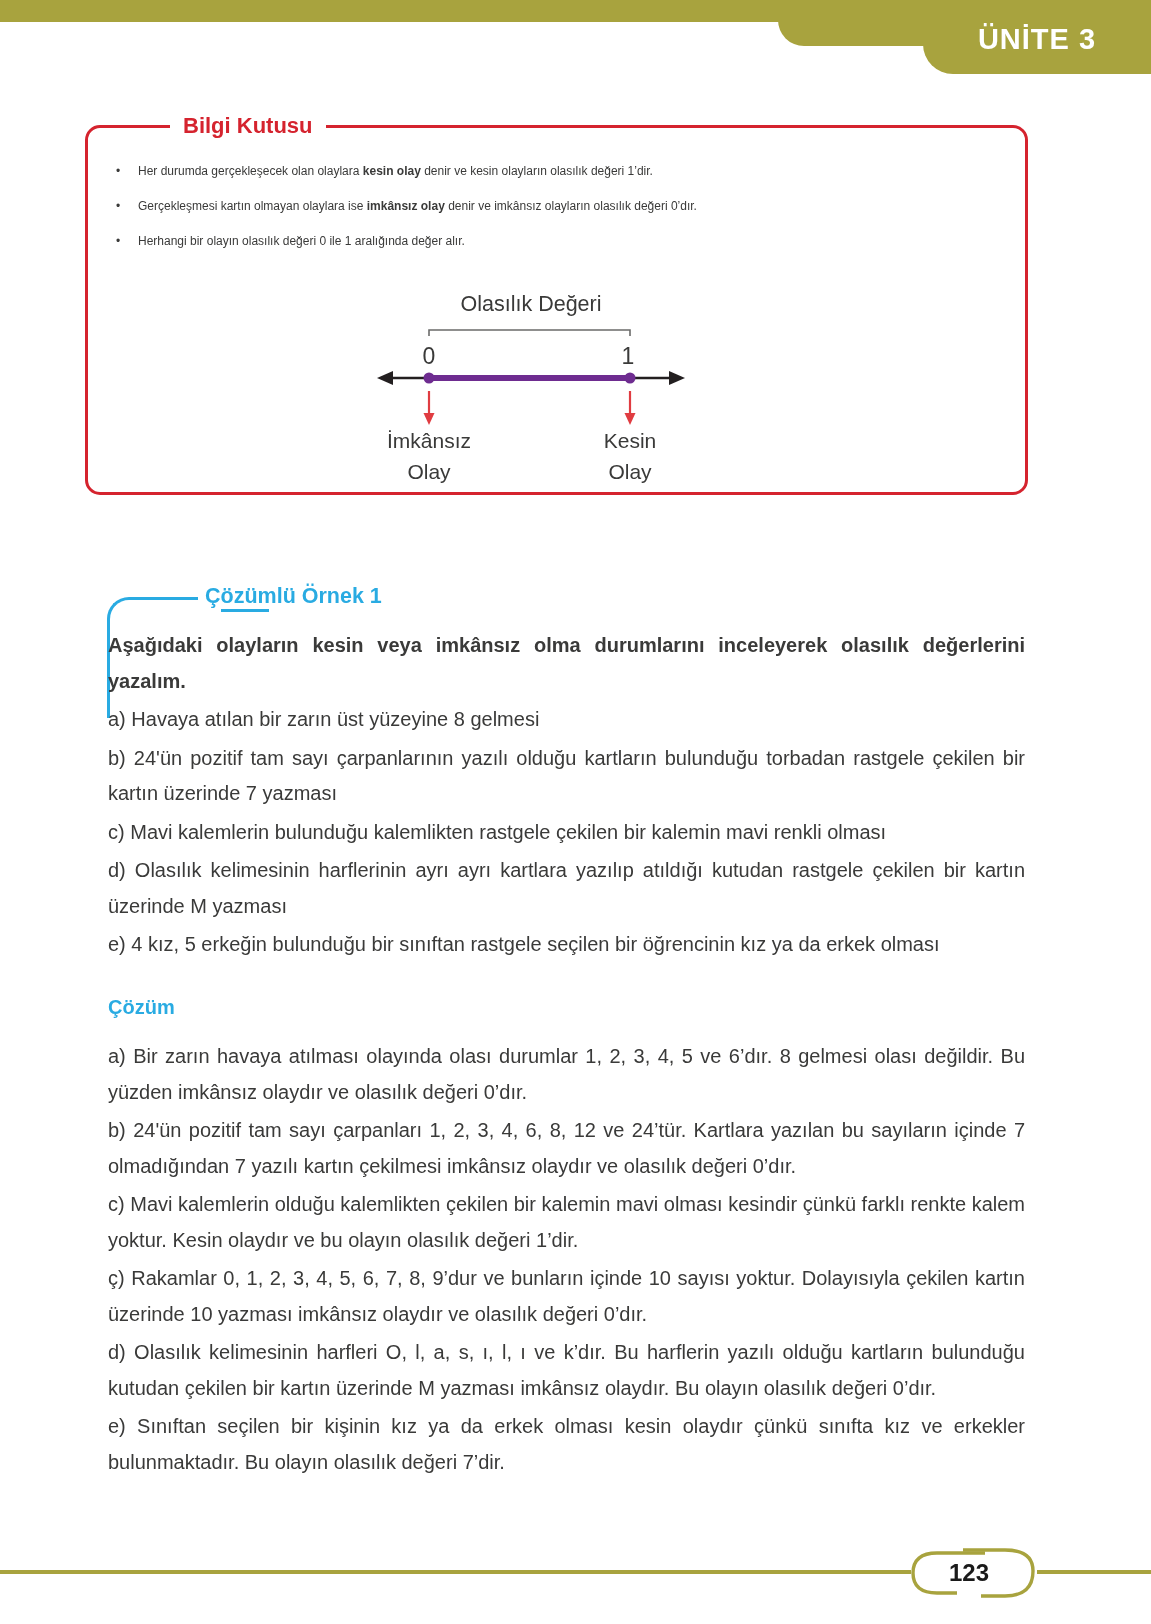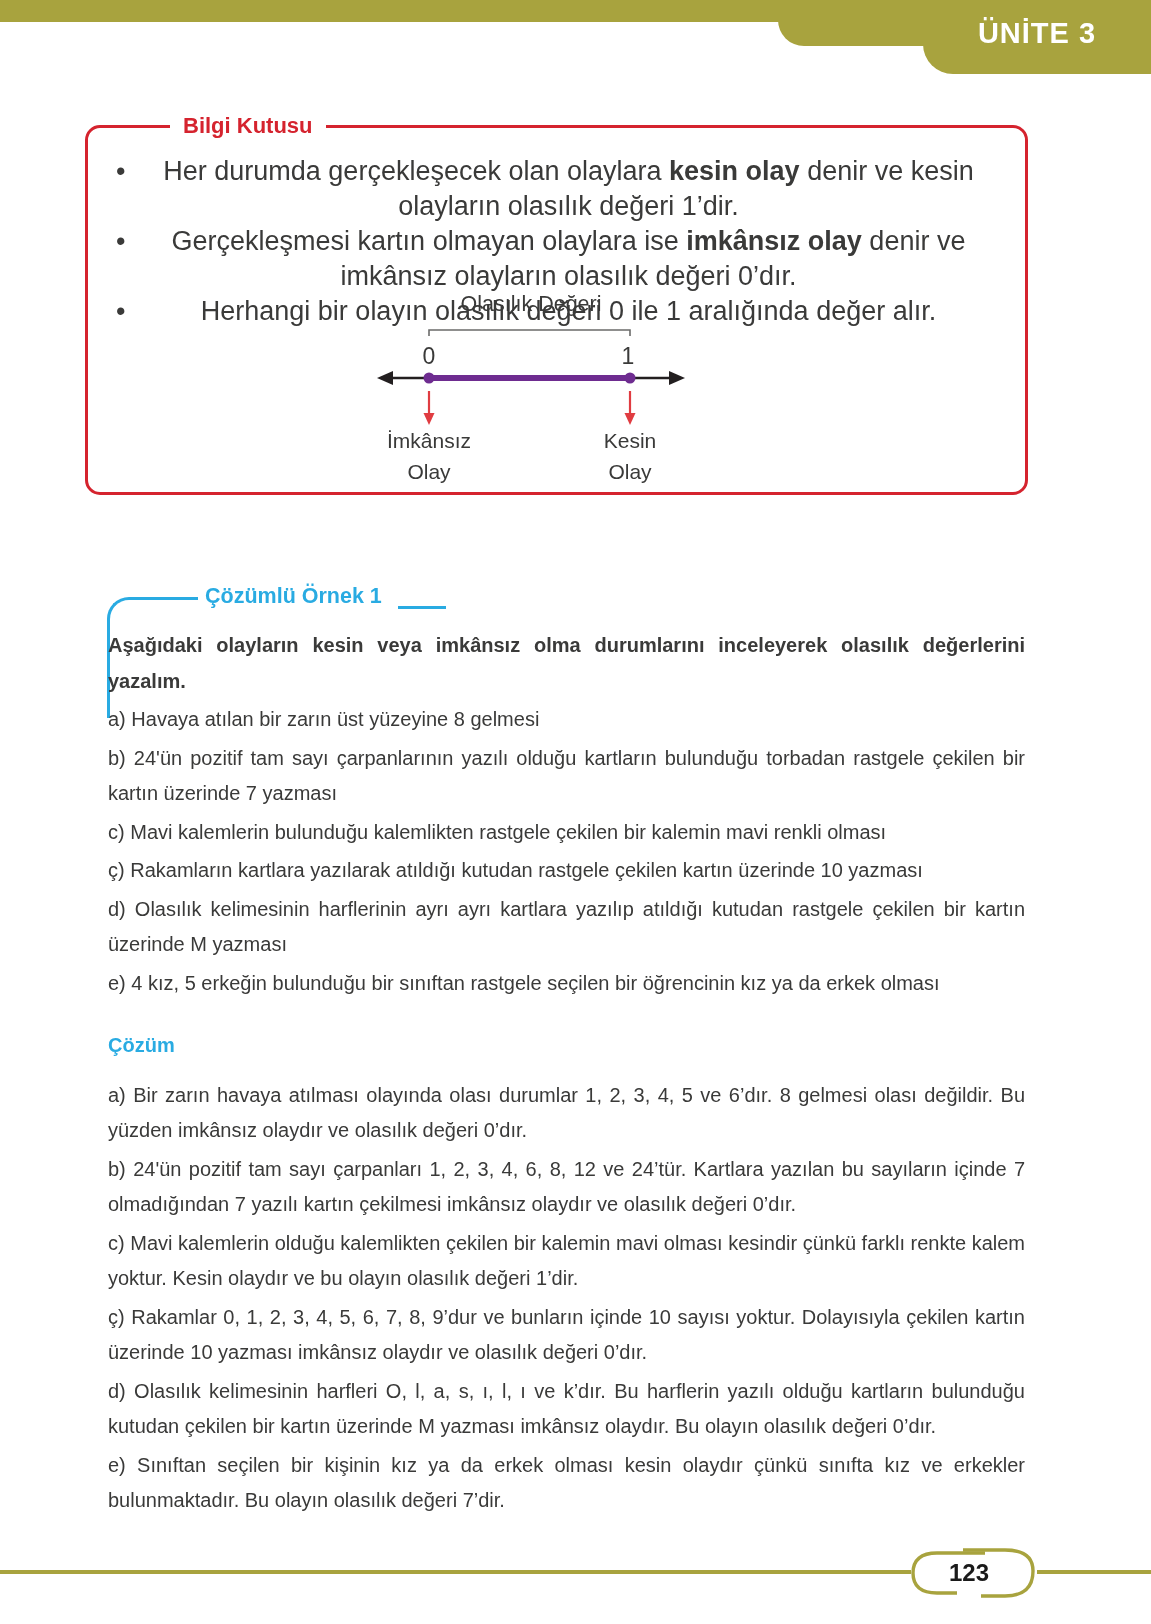--- a/index.html
+++ b/index.html
@@ -5,43 +5,43 @@
   html,body{margin:0;padding:0;background:#fff;}
   .page{position:relative;width:1151px;height:1624px;background:#fff;overflow:hidden;
         font-family:"Liberation Sans","DejaVu Sans",sans-serif;color:#3a3a39;}
 
   
   .topbar{position:absolute;top:0;left:0;width:1151px;height:22px;background:var(--olive);}
   .tab-step{position:absolute;top:0;right:0;width:373px;height:46px;background:var(--olive);
             border-bottom-left-radius:26px;}
   .tab-main{position:absolute;top:0;right:0;width:228px;height:74px;background:var(--olive);
             border-bottom-left-radius:30px;display:flex;align-items:flex-end;justify-content:center;}
-  .unit-title{color:#fff;font-weight:bold;font-size:29px;letter-spacing:1px;padding-bottom:24px;}
+  .unit-title{color:#fff;font-weight:bold;font-size:29px;letter-spacing:1px;padding-bottom:18px;}
 
   
   .info-box{position:absolute;left:85px;top:125px;width:937px;height:364px;
             border:3px solid var(--red);border-radius:15px;}
   .info-box-title{position:absolute;top:-15px;left:82px;background:#fff;padding:0 13px;
             color:var(--red);font-weight:bold;font-size:22px;}
-  .info-bullets{list-style:none;margin:0;padding:26px 26px 0 26px;font-size:27px;line-height:35px;text-align:center;}
+  .info-bullets{list-style:none;margin:0;padding:26px 26px 0 26px;font-size:12px;line-height:35px;}
   .info-bullets li{position:relative;padding-left:24px;}
   .info-bullets li::before{content:"\2022";position:absolute;left:2px;top:0;color:#3a3a39;}
 
   .diagram{position:absolute;left:0;top:158px;width:937px;height:200px;}
   .diagram text{font-family:"Liberation Sans","DejaVu Sans",sans-serif;fill:#3a3a39;}
   .dg-title{font-size:21.5px;}
   .dg-num{font-size:23px;}
   .dg-label{font-size:21px;}
 
   
   .example-bracket{position:absolute;left:107px;top:597px;width:88px;height:118px;
             border-left:3px solid var(--blue);border-top:3px solid var(--blue);
             border-top-left-radius:22px;}
   .example-title{position:absolute;left:205px;top:584px;color:var(--blue);
-            font-weight:bold;font-size:21.5px;display:flex;align-items:flex-end;}
+            font-weight:bold;font-size:21.5px;display:flex;align-items:flex-start;flex-direction:column;}
   .title-dash{display:inline-block;width:48px;height:3px;background:var(--blue);margin-left:16px;}
 
   .example-body{position:absolute;left:108px;top:628px;width:917px;}
   .example-body p{margin:0 0 3px 0;font-size:20px;line-height:35.5px;text-align:justify;}
   .intro{font-weight:bold;}
   .solution-title{color:var(--blue);font-weight:bold;font-size:20.5px;
             margin:27px 0 14px 0 !important;text-align:left;}
 
   
   .footer-line-left{position:absolute;left:0;top:1570px;width:911px;height:4px;background:var(--olive);}
@@ -101,21 +101,20 @@
   <div class="example-title">
     <span>Çözümlü Örnek 1</span>
     <span class="title-dash"></span>
   </div>
 
   <div class="example-body">
     <p class="intro">Aşağıdaki olayların kesin veya imkânsız olma durumlarını inceleyerek olasılık değerlerini yazalım.</p>
     <p>a) Havaya atılan bir zarın üst yüzeyine 8 gelmesi</p>
     <p>b) 24'ün pozitif tam sayı çarpanlarının yazılı olduğu kartların bulunduğu torbadan rastgele çekilen bir kartın üzerinde 7 yazması</p>
     <p>c) Mavi kalemlerin bulunduğu kalemlikten rastgele çekilen bir kalemin mavi renkli olması</p>
-    <p>ç) Rakamların kartlara yazılarak atıldığı kutudan rastgele çekilen kartın üzerinde 10 yazması</p>
     <p>d) Olasılık kelimesinin harflerinin ayrı ayrı kartlara yazılıp atıldığı kutudan rastgele çekilen bir kartın üzerinde M yazması</p>
     <p>e) 4 kız, 5 erkeğin bulunduğu bir sınıftan rastgele seçilen bir öğrencinin kız ya da erkek olması</p>
 
     <p class="solution-title">Çözüm</p>
 
     <p>a) Bir zarın havaya atılması olayında olası durumlar 1, 2, 3, 4, 5 ve 6’dır. 8 gelmesi olası değildir. Bu yüzden imkânsız olaydır ve olasılık değeri 0’dır.</p>
     <p>b) 24'ün pozitif tam sayı çarpanları 1, 2, 3, 4, 6, 8, 12 ve 24’tür. Kartlara yazılan bu sayıların içinde 7 olmadığından 7 yazılı kartın çekilmesi imkânsız olaydır ve olasılık değeri 0’dır.</p>
     <p>c) Mavi kalemlerin olduğu kalemlikten çekilen bir kalemin mavi olması kesindir çünkü farklı renkte kalem yoktur. Kesin olaydır ve bu olayın olasılık değeri 1’dir.</p>
     <p>ç) Rakamlar 0, 1, 2, 3, 4, 5, 6, 7, 8, 9’dur ve bunların içinde 10 sayısı yoktur. Dolayısıyla çekilen kartın üzerinde 10 yazması imkânsız olaydır ve olasılık değeri 0’dır.</p>
     <p>d) Olasılık kelimesinin harfleri O, l, a, s, ı, l, ı ve k’dır. Bu harflerin yazılı olduğu kartların bulunduğu kutudan çekilen bir kartın üzerinde M yazması imkânsız olaydır. Bu olayın olasılık değeri 0’dır.</p>

